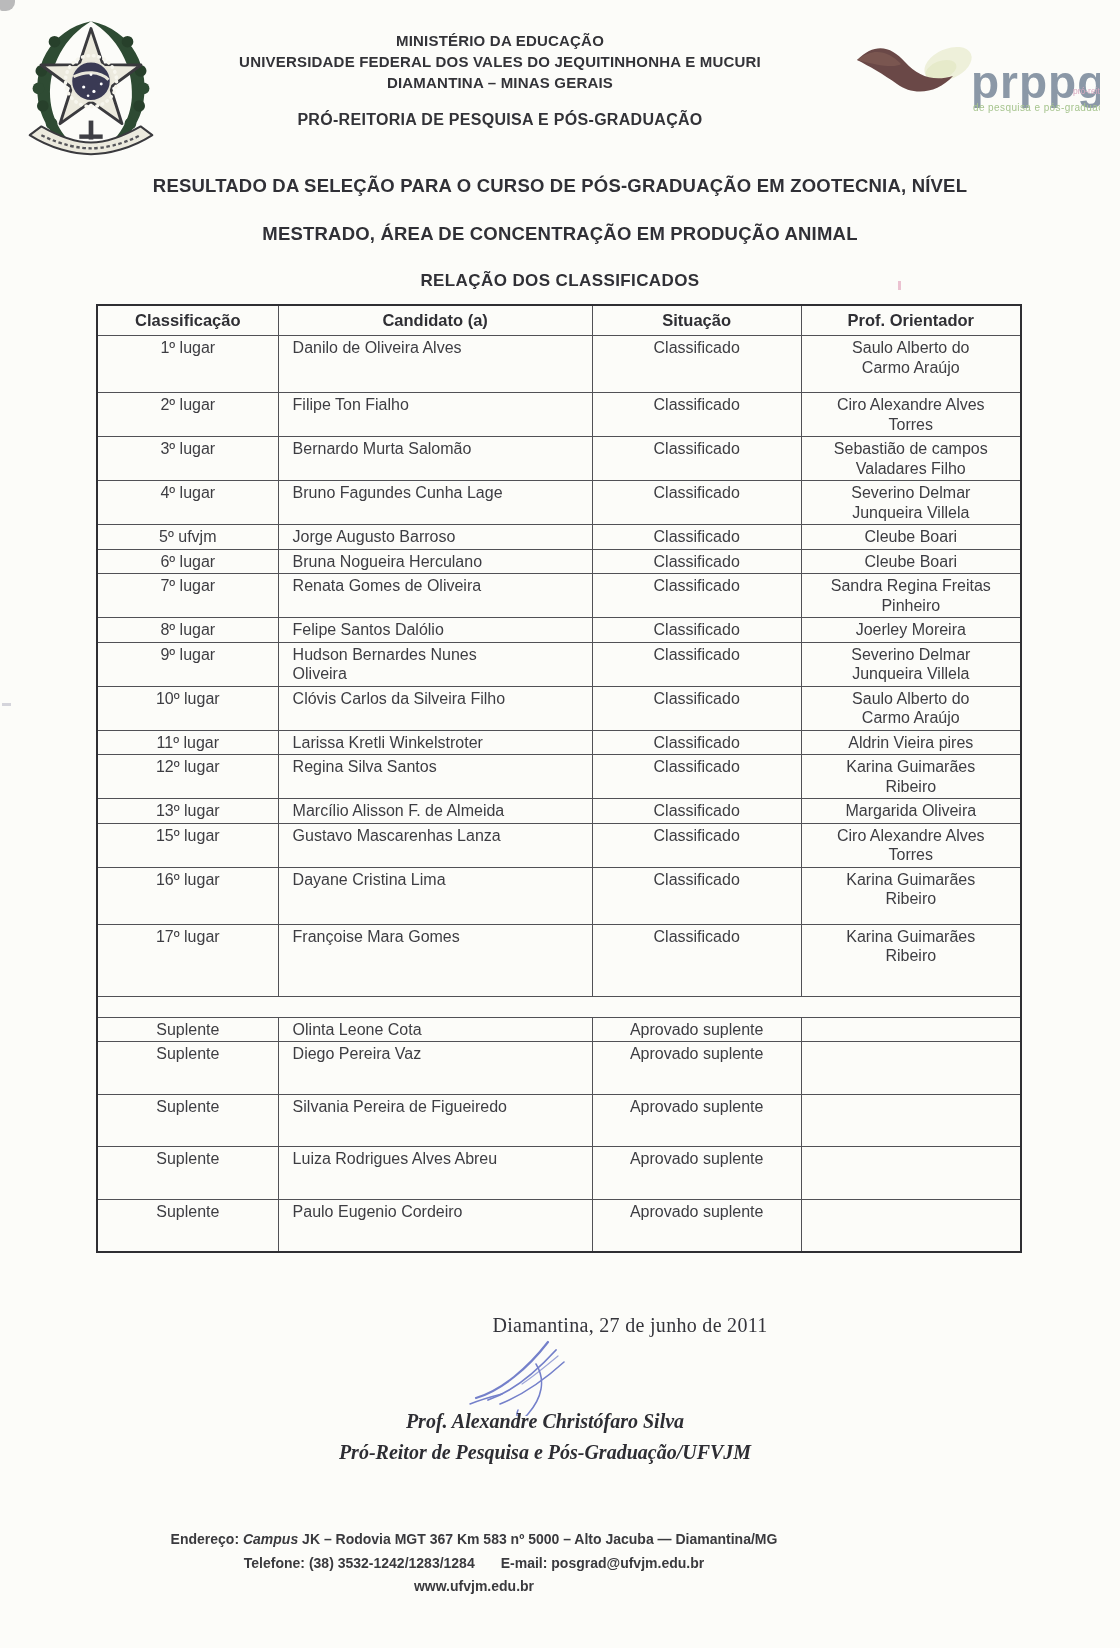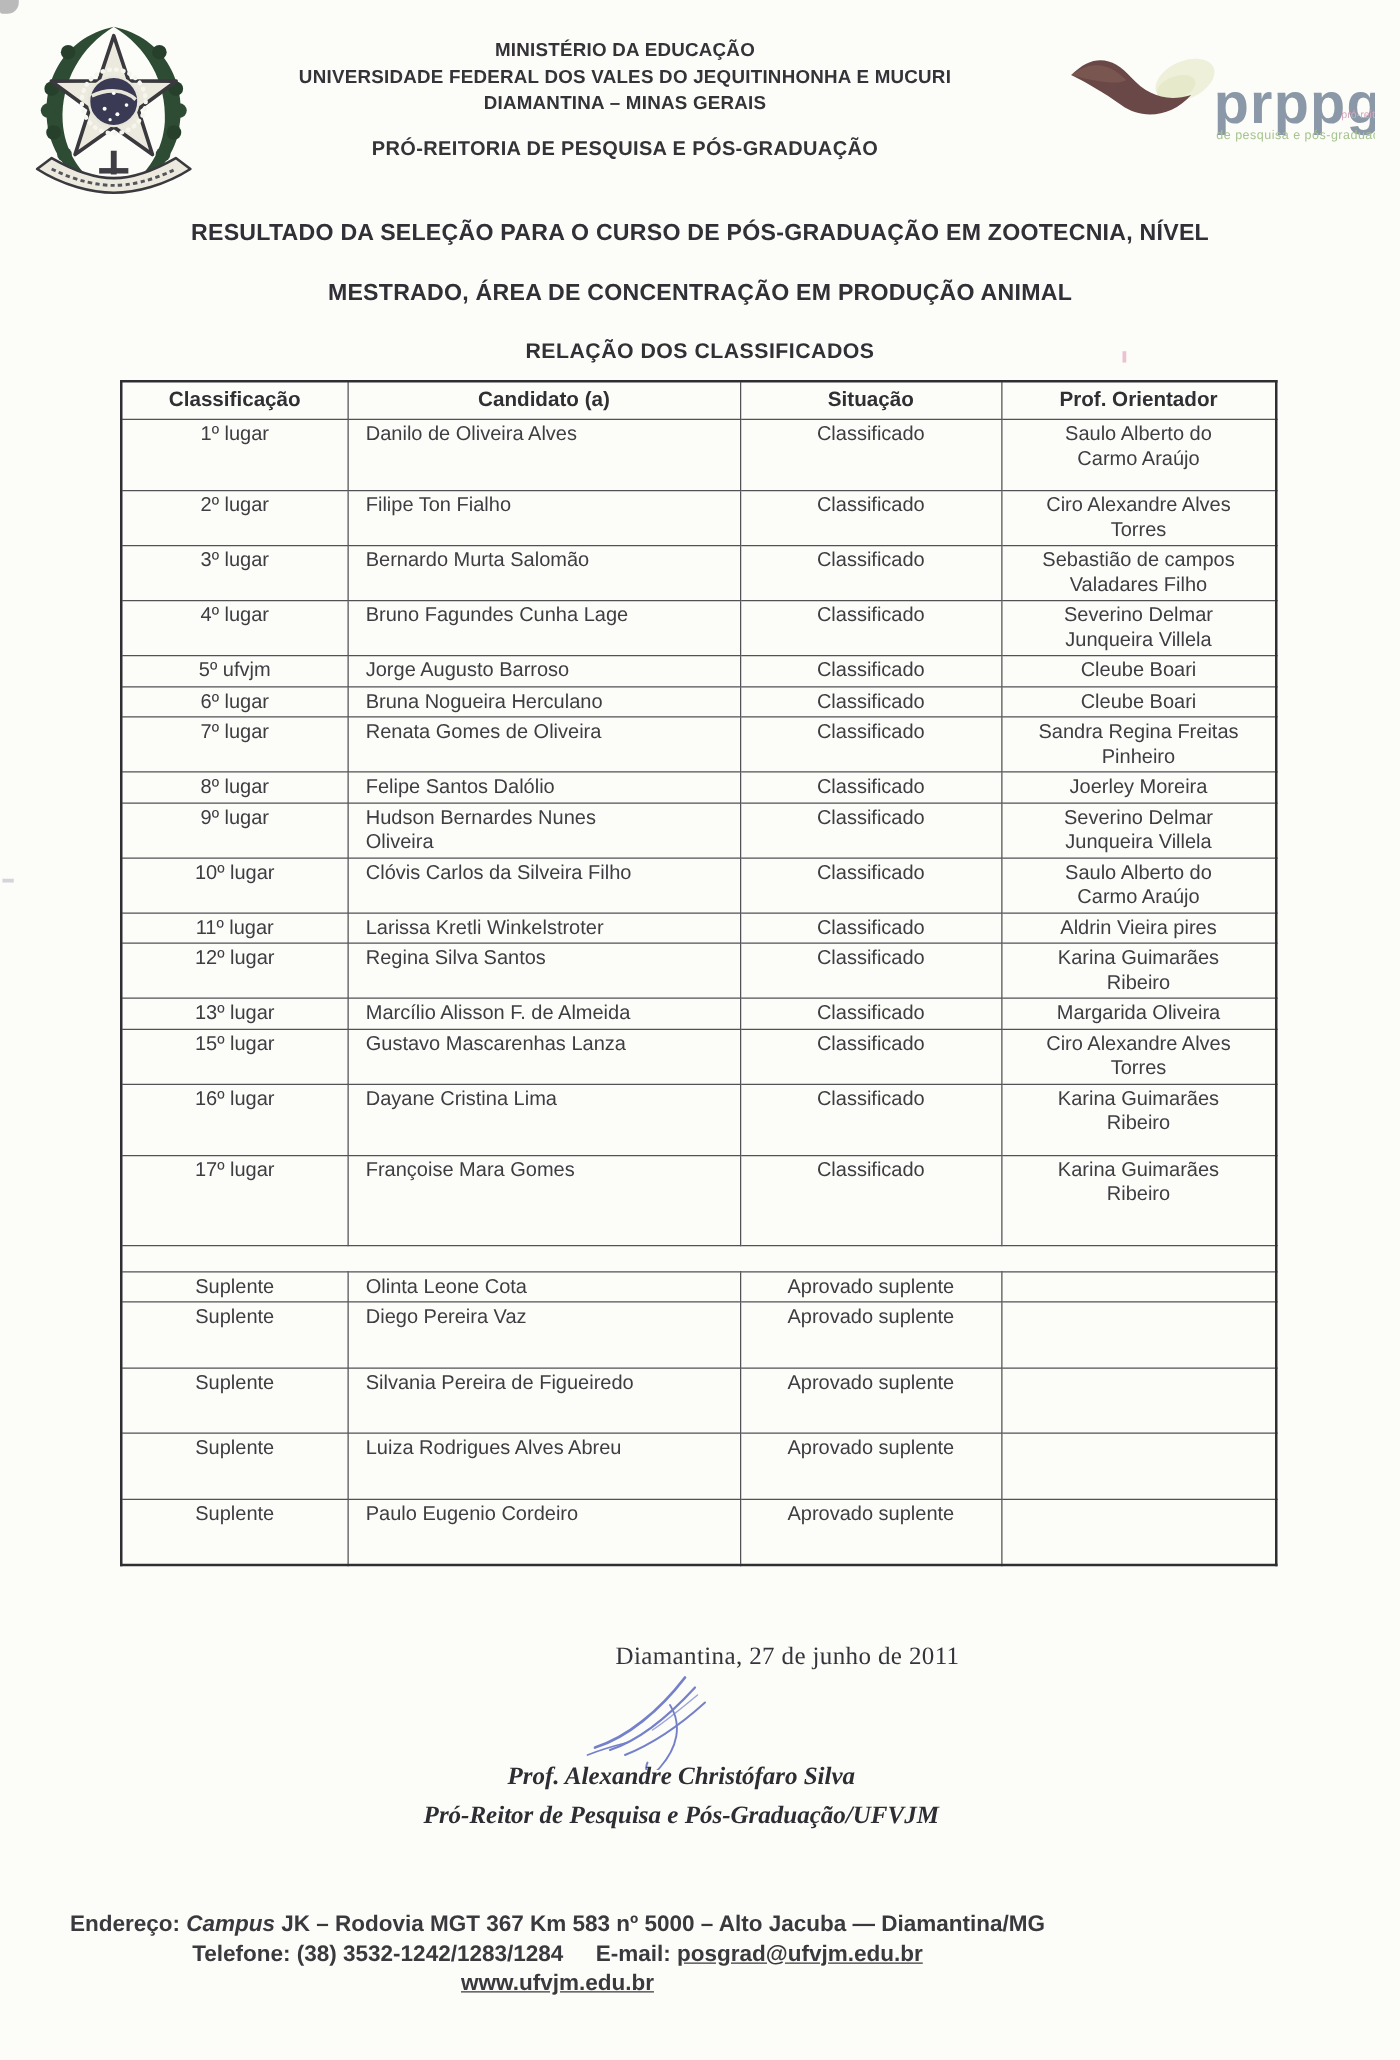--- a/index.html
+++ b/index.html
@@ -57,24 +57,24 @@
   .signature{position:absolute;left:462px;top:1336px;width:170px;height:80px;}
   .signer{
     position:absolute;top:1406px;left:65px;width:960px;text-align:center;
     font-family:"Liberation Serif",serif;font-style:italic;font-weight:bold;
     font-size:20px;line-height:31px;color:#2d2d33;
   }
 
   
   .footer{
     position:absolute;top:1528px;left:0;width:892px;text-align:center;
-    font-size:18px;font-weight:bold;line-height:23.5px;color:#3a3a3e;
+    font-size:14px;font-weight:bold;line-height:23.5px;color:#3a3a3e;padding-left:28px;
   }
   .footer .it{font-style:italic;}
-  .footer .link{text-decoration:underline;}
+  .footer .link{}
   .footer .gap{display:inline-block;width:26px;}
 
   
   .smudge-tl{position:absolute;left:0;top:0;width:15px;height:11px;background:#97979a;opacity:.65;border-radius:0 0 9px 2px;}
   .tick-left{position:absolute;left:2px;top:703px;width:9px;height:3px;background:#b9b9c6;opacity:.6;}
   .tick-pink{position:absolute;left:898px;top:281px;width:3px;height:9px;background:#cc5588;opacity:.35;}
 </style>
 </head>
 <body>
 

